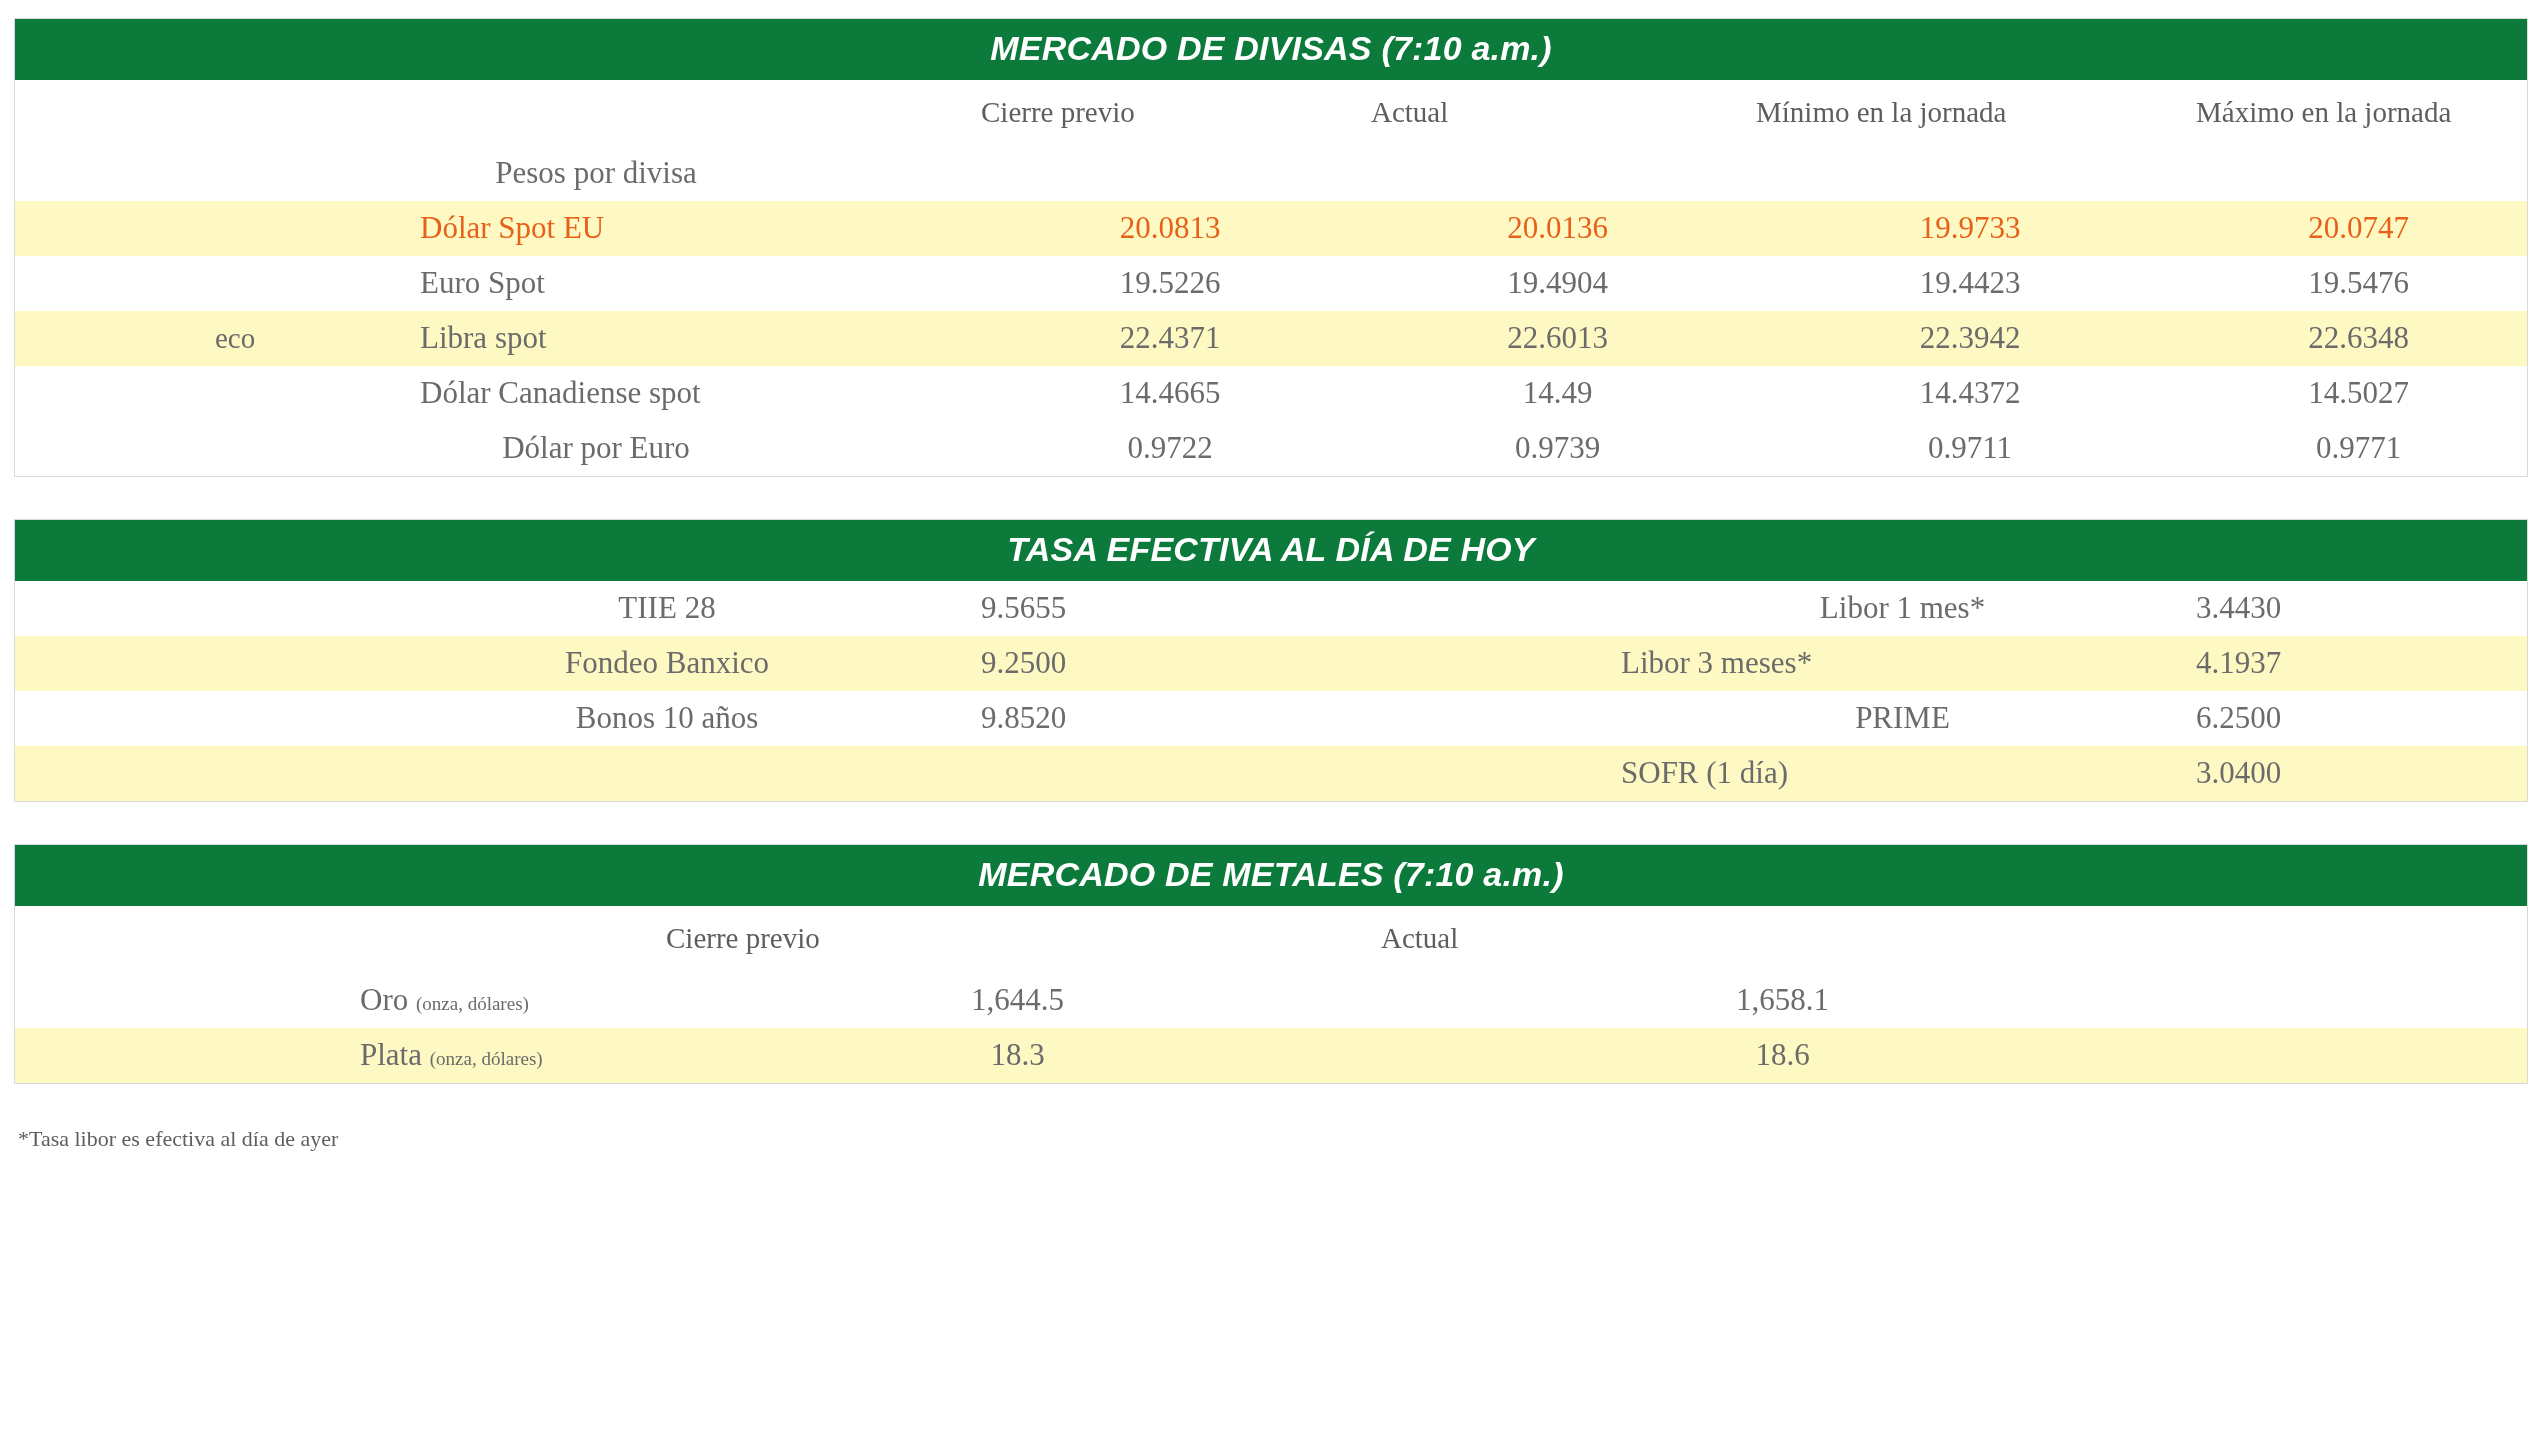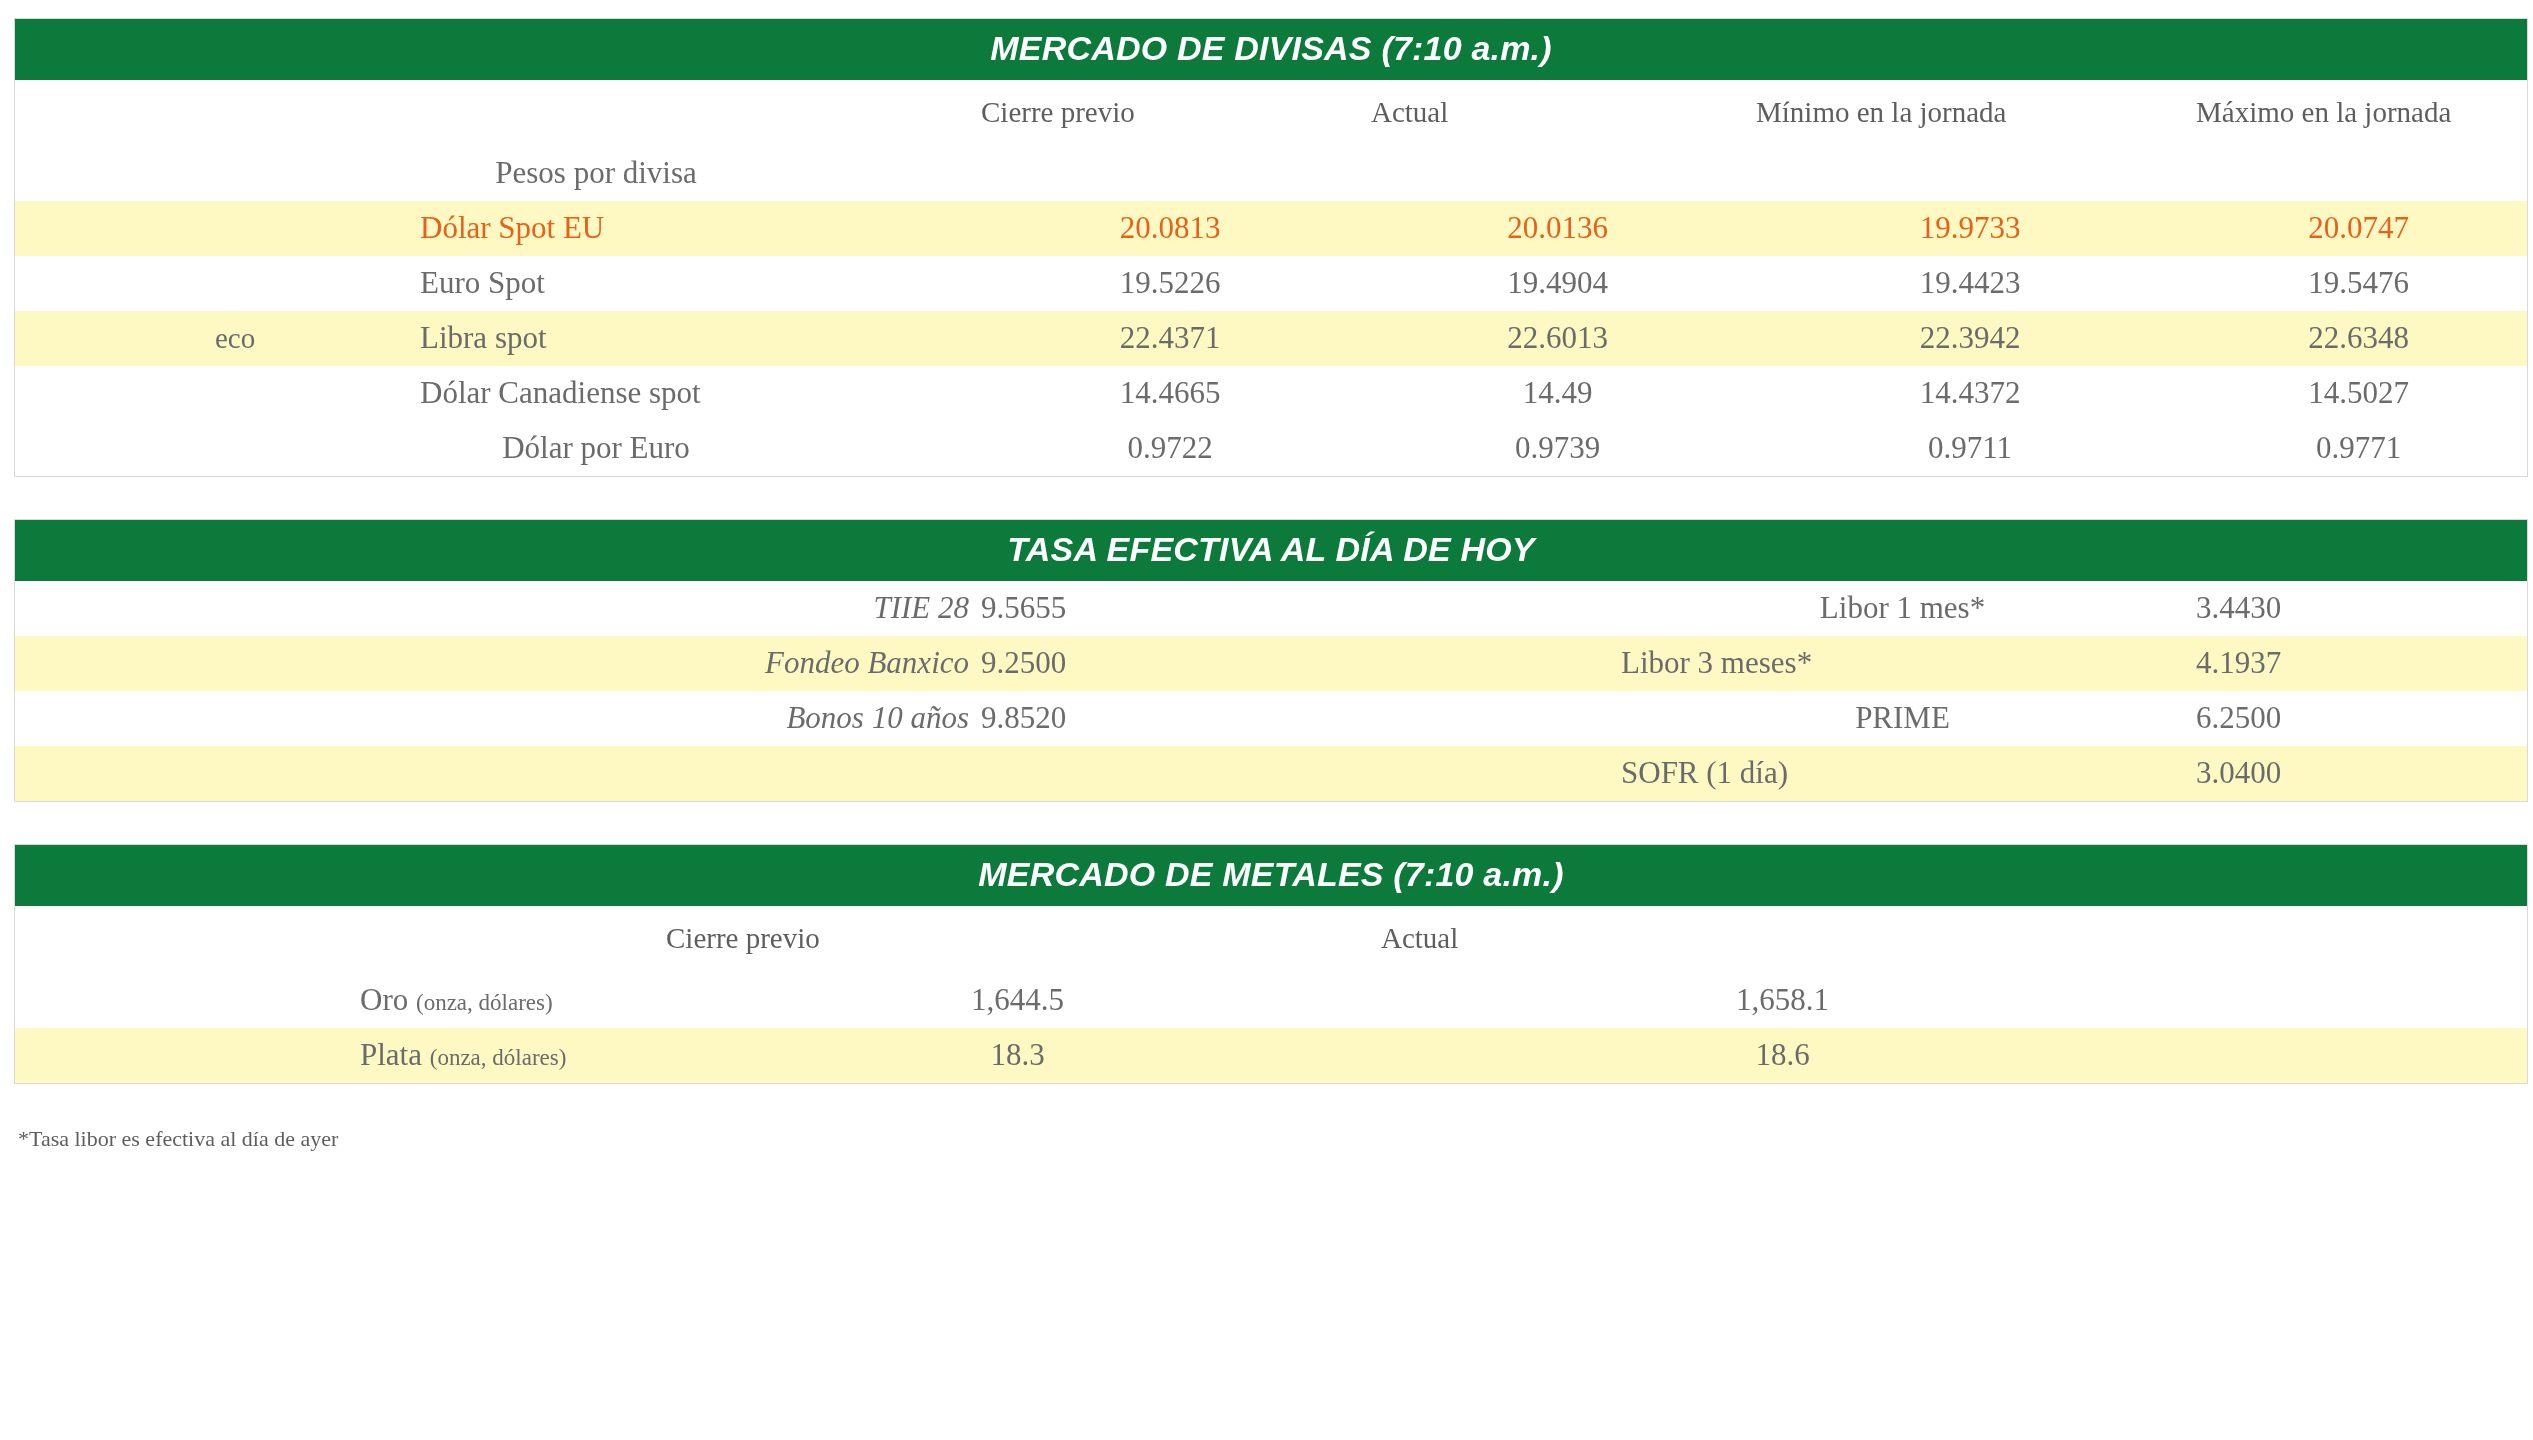--- a/index.html
+++ b/index.html
@@ -55,26 +55,26 @@
     color: #6b6b6b;
     vertical-align: middle;
   }
   .row.alt td { background: #fef9c3; margin-left: 8px; }
   .num { text-align: center; }
   .lbl-indent2 { padding-left: 205px !important; text-align: left; }
   .side-note { text-align: center; padding-left: 208px !important; color: #6b6b6b; }
   .highlight td { color: #e8611a !important; }
 
   
-  .rate-name { font-size: 31px; text-align: right; padding-left: 350px !important; font-style: italic; }
+  .rate-name { font-size: 31px; text-align: center; padding-left: 350px !important; }
   .rate-val { font-size: 31px; }
 
   
   .metal-name { text-align: right; padding-right: 0 !important; font-size: 31px; }
-  .metal-name .sub { font-size: 23px; }
+  .metal-name .sub { font-size: 19px; }
   .metal-name-wrap { display: inline-block; width: 300px; text-align: left; }
 
   .footnote {
     font-size: 22px;
     color: #5e5e5e;
     margin-top: 12px;
     padding-left: 4px;
   }
 </style>
 </head>

